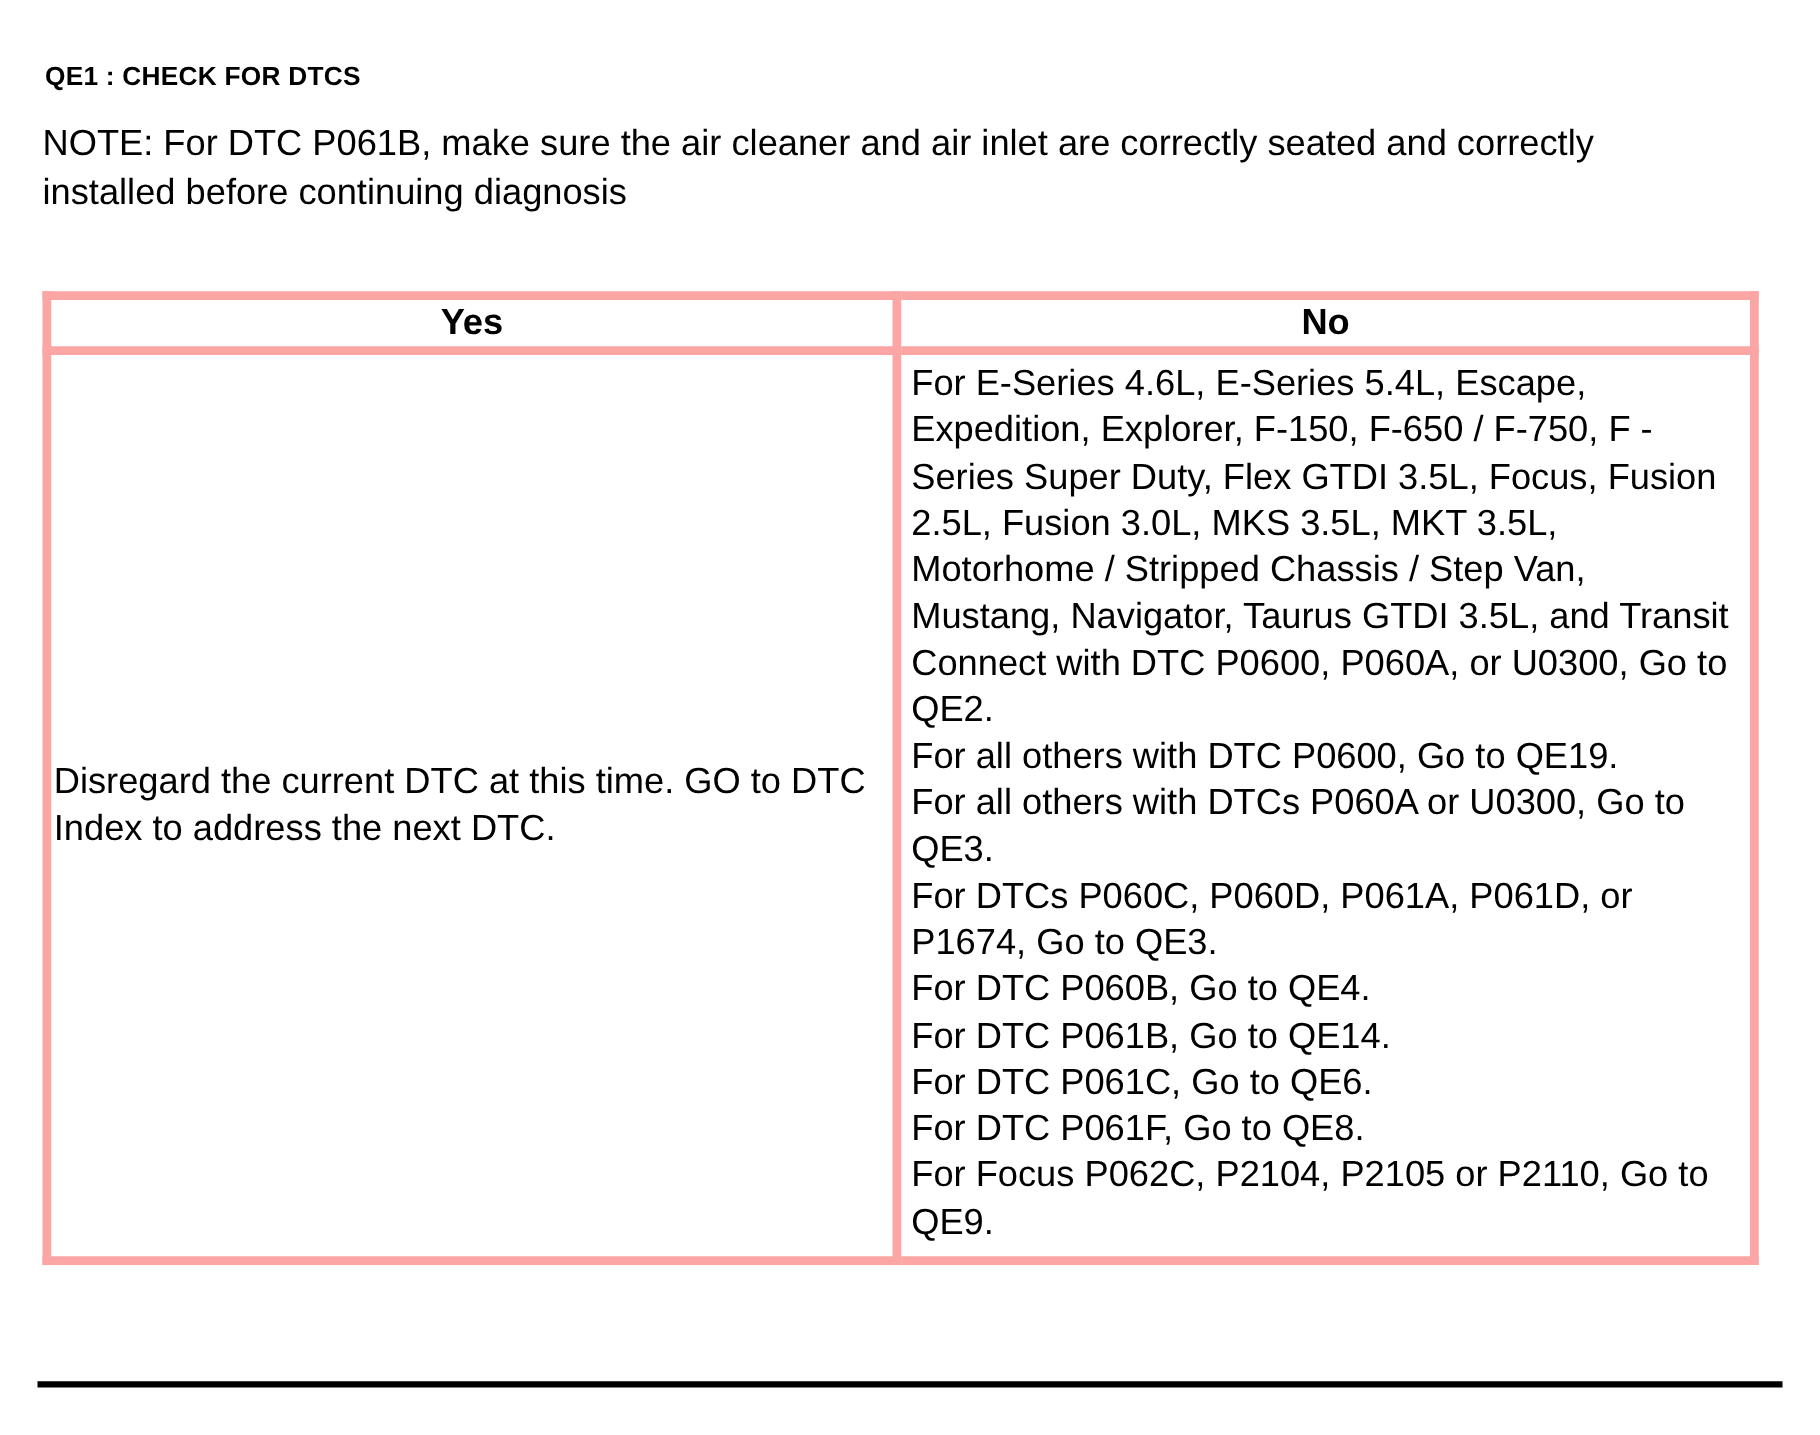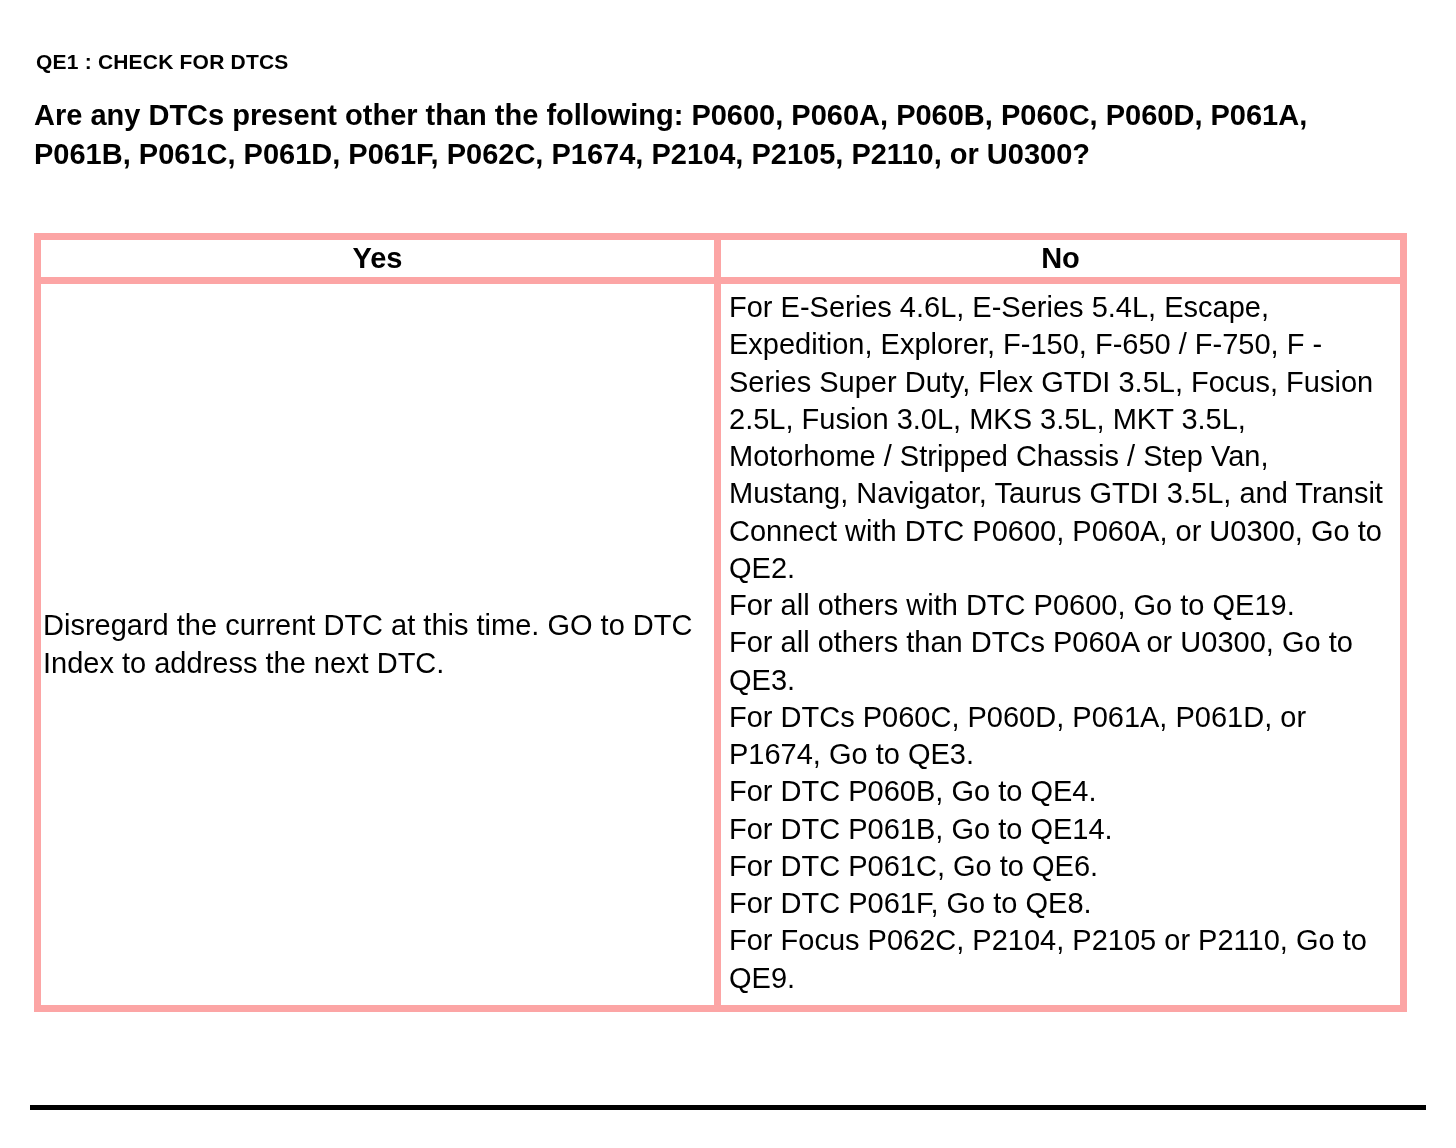--- a/index.html
+++ b/index.html
@@ -85,37 +85,37 @@
     margin: 0;
   }
 </style>
 </head>
 <body>
 
 <div class="page">
 
   <div class="title">QE1 : CHECK FOR DTCS</div>
 
+  <p class="note">NOTE: For DTC P061B, make sure the air cleaner and air inlet are correctly seated and correctly installed before continuing diagnosis</p>
 
-  <p class="question">Are any DTCs present other than the following: P0600, P060A, P060B, P060C, P060D, P061A, P061B, P061C, P061D, P061F, P062C, P1674, P2104, P2105, P2110, or U0300?</p>
 
   <table class="decision">
     <thead>
       <tr>
         <th class="col-yes">Yes</th>
         <th class="col-no">No</th>
       </tr>
     </thead>
     <tbody>
       <tr>
         <td class="yes-cell">Disregard the current DTC at this time. GO to DTC Index to address the next DTC.</td>
         <td class="no-cell">
             <div>For E-Series 4.6L, E-Series 5.4L, Escape, Expedition, Explorer, F-150, F-650 / F-750, F -Series Super Duty, Flex GTDI 3.5L, Focus, Fusion 2.5L, Fusion 3.0L, MKS 3.5L, MKT 3.5L, Motorhome / Stripped Chassis / Step Van, Mustang, Navigator, Taurus GTDI 3.5L, and Transit Connect with DTC P0600, P060A, or U0300, Go to QE2.</div>
             <div>For all others with DTC P0600, Go to QE19.</div>
-            <div>For all others than DTCs P060A or U0300, Go to QE3.</div>
+            <div>For all others with DTCs P060A or U0300, Go to QE3.</div>
             <div>For DTCs P060C, P060D, P061A, P061D, or P1674, Go to QE3.</div>
             <div>For DTC P060B, Go to QE4.</div>
             <div>For DTC P061B, Go to QE14.</div>
             <div>For DTC P061C, Go to QE6.</div>
             <div>For DTC P061F, Go to QE8.</div>
             <div>For Focus P062C, P2104, P2105 or P2110, Go to QE9.</div>
           </td>
       </tr>
     </tbody>
   </table>

